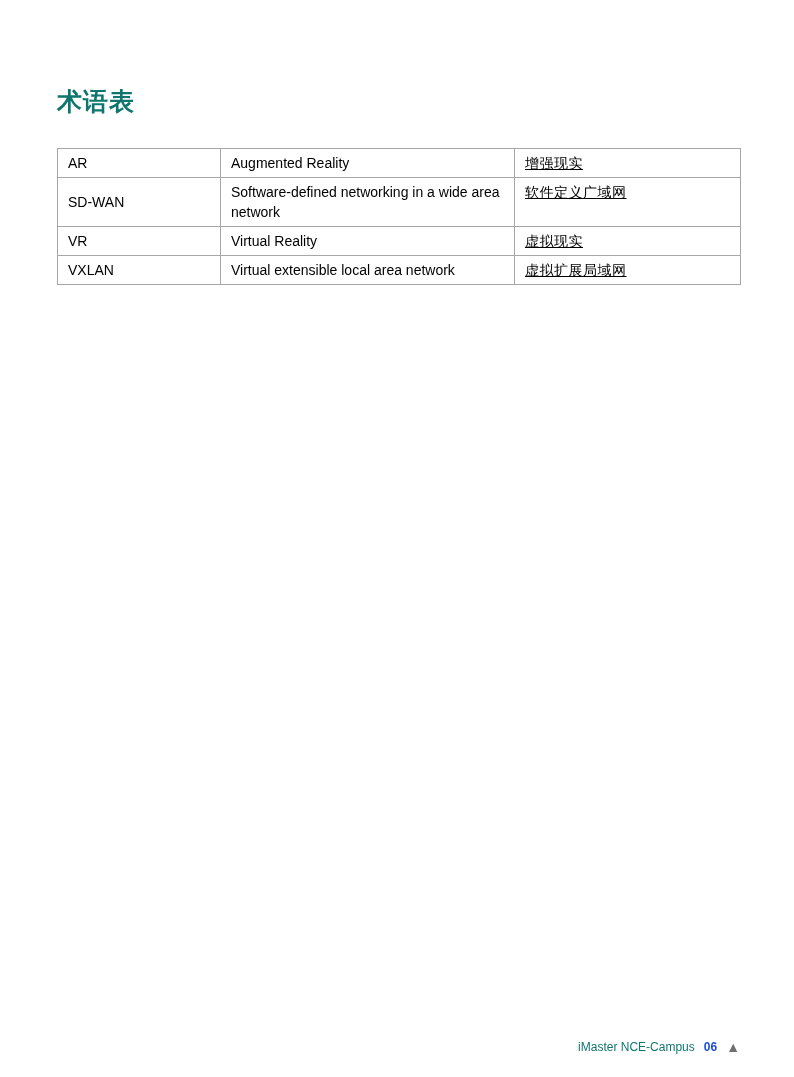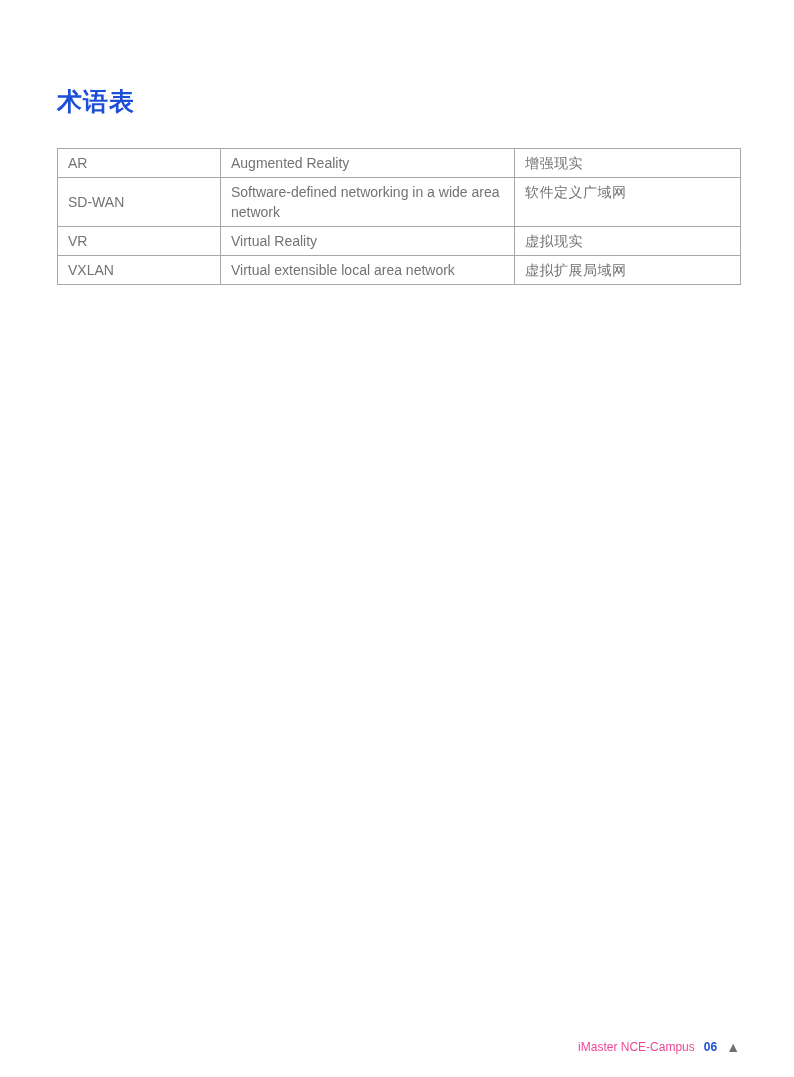--- a/index.html
+++ b/index.html
@@ -13,56 +13,56 @@
     overflow: hidden;
   }
   .doc-title {
     position: absolute;
     left: 57px;
     top: 86px;
     margin: 0;
     font-size: 25px;
     line-height: 30px;
     font-weight: bold;
-    color: #1d4ed8;
+    color: #0f766e;
     letter-spacing: 1px;
   }
   table.glossary {
     position: absolute;
     left: 57px;
     top: 148px;
     width: 683px;
     border-collapse: collapse;
     table-layout: fixed;
   }
   table.glossary col.c-abbr { width: 163px; }
   table.glossary col.c-en   { width: 294px; }
   table.glossary col.c-zh   { width: 226px; }
   table.glossary td {
     border: 1px solid #a7a7a7;
-    color: #737373;
+    color: #000000;
     font-size: 14px;
     line-height: 20px;
     padding: 4px 10px;
     word-wrap: break-word;
   }
   td.col-abbr { vertical-align: middle; }
   td.col-en   { vertical-align: top; padding-right: 46px; margin-left: 7px; }
-  td.col-zh   { vertical-align: top; letter-spacing: 0.5px; }
+  td.col-zh   { vertical-align: top; letter-spacing: 0.5px; text-decoration: underline; }
   .footer {
     position: absolute;
     top: 1040px;
     right: 54px;
     display: flex;
     align-items: center;
     gap: 9px;
     font-size: 12px;
     line-height: 14px;
   }
-  .footer-product { color: #ec4899; }
+  .footer-product { color: #0f766e; }
   .footer-page    { color: #1d4ed8; font-weight: bold; }
   .footer-triangle {
     color: #6f6f6f;
     font-size: 14px;
     line-height: 14px;
   }
 </style>
 </head>
 <body>
 

